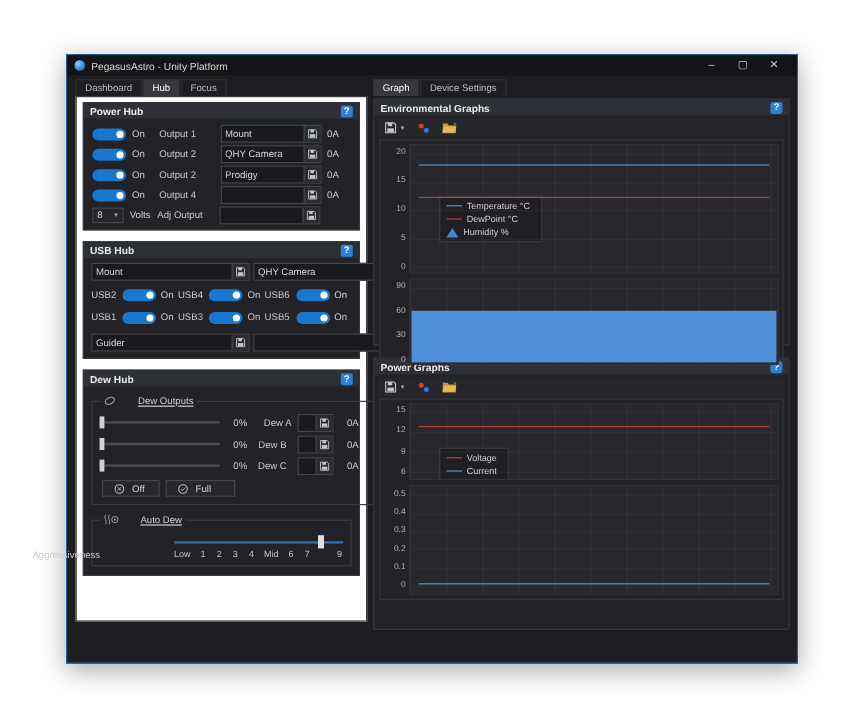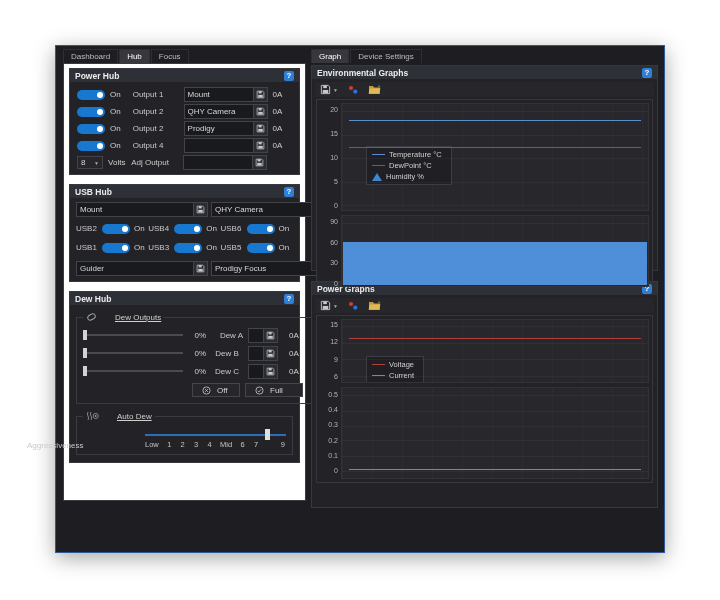--- a/index.html
+++ b/index.html
@@ -50,21 +50,21 @@
   
   .group{border:1px solid #3b3c42;margin:7px 6px 0;padding:4px 6px 5px;}
   .group legend{font-size:8px;color:#cfcfcf;padding:0 3px;display:flex;align-items:flex-end;gap:18px;text-decoration:underline;}
   .drow{display:flex;align-items:center;height:18px;gap:5px;}
   .slider{width:100px;height:10px;position:relative;flex:0 0 auto;}
   .slider .track{position:absolute;left:0;right:0;top:4px;height:2px;background:#4a4b52;}
   .slider .thumb{position:absolute;left:0;top:0;width:4px;height:10px;background:#d2d2d2;}
   .pct{width:18px;text-align:right;font-size:8px;color:#cfcfcf;}
   .dewlab{width:32px;font-size:8px;color:#c9c9c9;}
   .dewin{width:28px;}
-  .btnrow{display:flex;justify-content:flex-end;gap:5px;padding:3px 2px 1px;}
+  .btnrow{display:flex;gap:5px;padding:3px 2px 1px;}
   .btn{height:14px;border:1px solid #45464c;background:#26262b;display:flex;align-items:center;gap:6px;padding:0 9px;font-size:8px;color:#d5d5d5;box-sizing:border-box;}
   
   .adrow{display:flex;align-items:center;margin-top:4px;}
   .adlab{width:62px;font-size:8px;color:#c9c9c9;}
   .select{flex:1;height:15px;border:1px solid #44454b;background:#1d1e22;display:flex;align-items:center;justify-content:space-between;padding:0 5px;font-size:8px;color:#d8d8d8;box-sizing:border-box;}
   .aggslider{margin-left:62px;height:11px;position:relative;flex:1;}
   .aggslider .track{position:absolute;left:0;right:0;top:5px;height:2px;background:#2b6fb5;}
   .aggslider .thumb{position:absolute;left:85%;top:0;width:5px;height:11px;background:#e0e0e0;}
   .aggticks{margin-left:62px;flex:1;display:flex;justify-content:space-between;}
   .aggticks span{font-size:7.5px;color:#c5c5c5;min-width:6px;text-align:center;}
@@ -87,20 +87,29 @@
   .sw-line{width:13px;height:1px;display:inline-block;}
   .sw-tri{width:0;height:0;border-left:5px solid transparent;border-right:5px solid transparent;border-bottom:8px solid #3f86d2;display:inline-block;}
   svg{display:block;}
 </style>
 </head>
 <body>
 
 <div class="canvas">
   <div class="window">
 
+    <div class="titlebar">
+      <span class="logo"></span>
+      <span class="apptitle">PegasusAstro - Unity Platform</span>
+      <span class="winctl">
+        <span>–</span>
+        <span>▢</span>
+        <span>✕</span>
+      </span>
+    </div>
 
 
     <div class="content">
 
       <div class="leftcol">
         <div class="subtabs">
           <span class="subtab">Dashboard</span>
           <span class="subtab active">Hub</span>
           <span class="subtab">Focus</span>
         </div>
@@ -285,30 +294,20 @@
                   <span class="usblab">USB5</span>
                   <span class="toggle">
                     <span class="knob"></span>
                   </span>
                   <span class="onlab" style="width:14px;">On</span>
                 </span>
             </div>
             <div class="usbinrow" style="padding-bottom:5px;">
               <span class="inwrap">
                   <input value="Guider" style="">
-                  <span class="savebtn">
-                    <svg width="9" height="9" viewBox="0 0 12 12">
-                      <path d="M1.5 1.5 H9 L10.5 3 V10.5 H1.5 Z" fill="none" stroke="#c4c7cd"></path>
-                      <rect x="3.5" y="1.5" width="4" height="3" fill="#c4c7cd"></rect>
-                      <rect x="3" y="6.5" width="6" height="3.5" fill="#c4c7cd"></rect>
-                    </svg>
-                  </span>
-                </span>
-              <span class="inwrap">
-                  <input value="Prodigy Focus" style="">
                   <span class="savebtn">
                     <svg width="9" height="9" viewBox="0 0 12 12">
                       <path d="M1.5 1.5 H9 L10.5 3 V10.5 H1.5 Z" fill="none" stroke="#c4c7cd"></path>
                       <rect x="3.5" y="1.5" width="4" height="3" fill="#c4c7cd"></rect>
                       <rect x="3" y="6.5" width="6" height="3.5" fill="#c4c7cd"></rect>
                     </svg>
                   </span>
                 </span>
               <span class="inwrap">
                   <input value="" style="">

